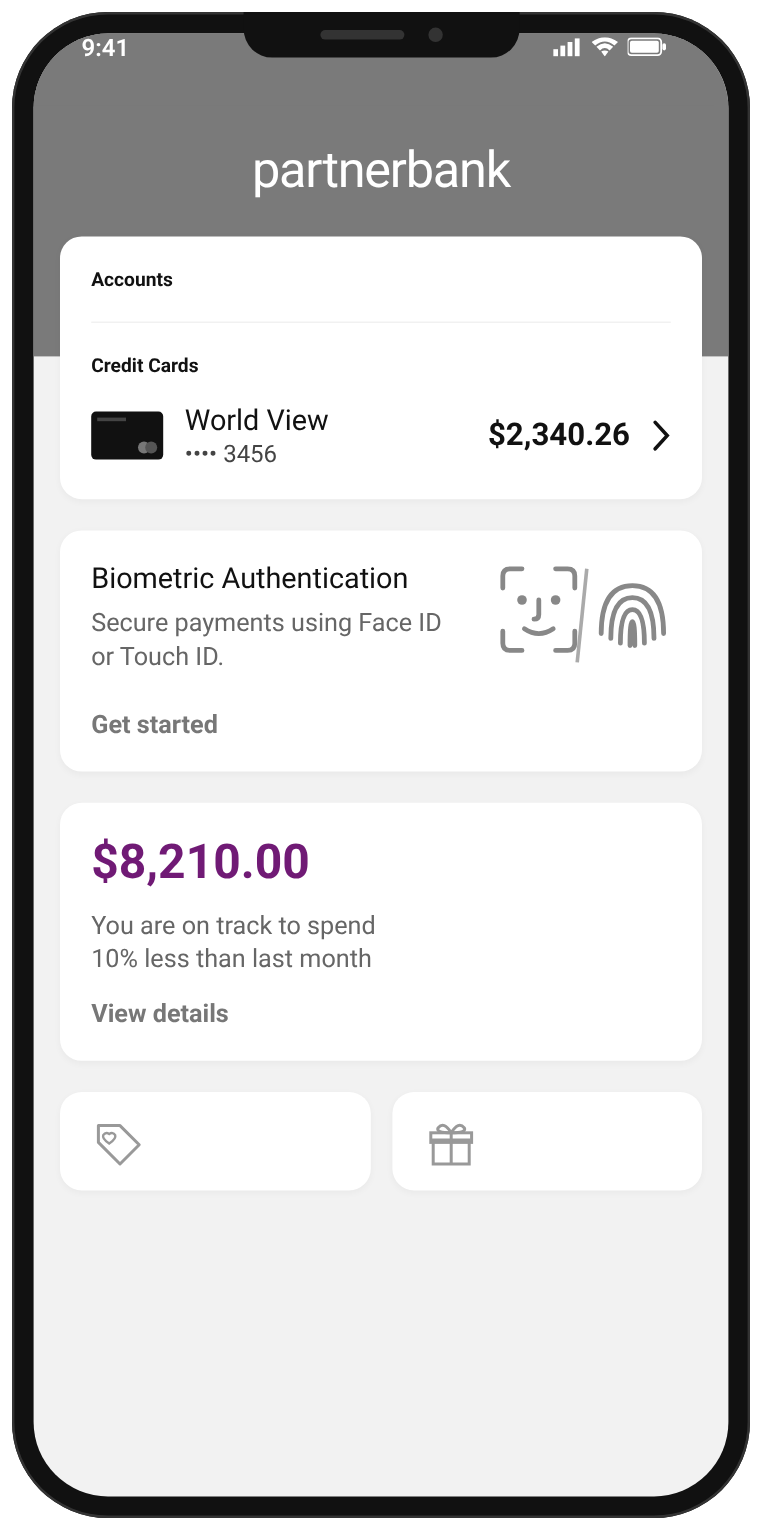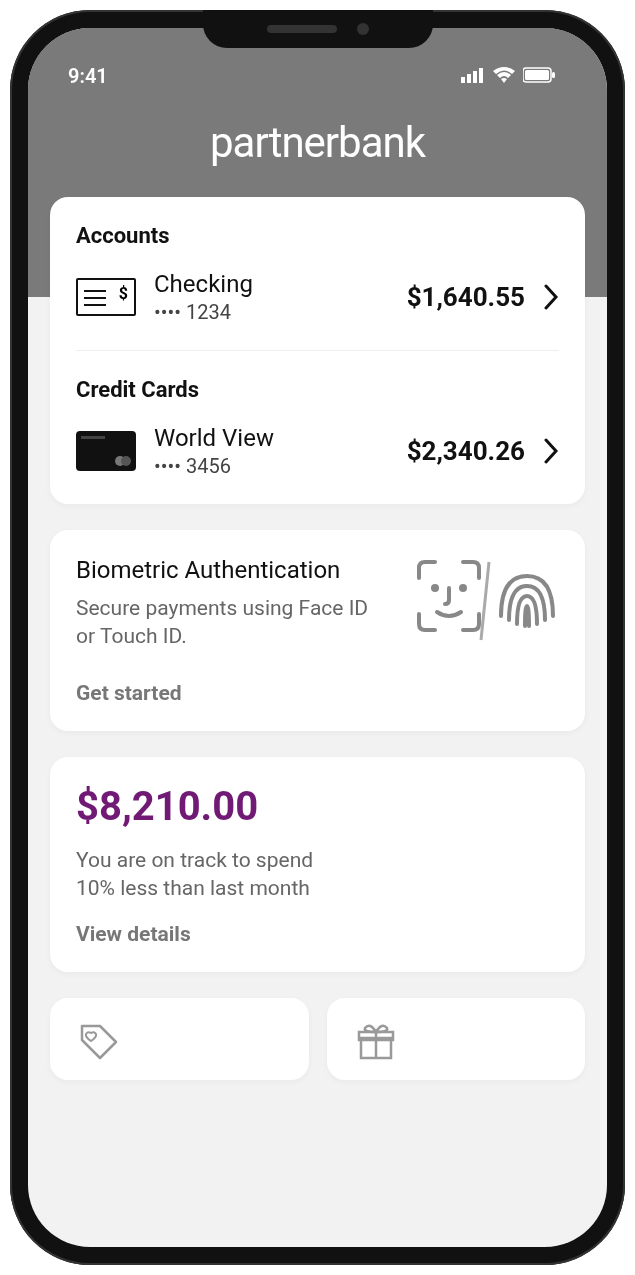--- a/index.html
+++ b/index.html
@@ -51,21 +51,21 @@
     width:12px;height:12px;border-radius:50%;background:#333;
   }
   .status-bar {
     position: absolute;
     top: 0; left: 0; right: 12px;
     height: 60px;
     background: #7a7a7a;
     color: #fff;
     display: flex;
     justify-content: space-between;
-    align-items: flex-end;
+    align-items: flex-start;
     padding: 0 40px;
     font-weight: 600;
     font-size: 20px;
     z-index: 5;
   }
   .status-right { display:flex; gap:8px; align-items:center; }
   .header-area {
     background: #7a7a7a;
     padding-top: 90px;
     padding-bottom: 130px;
@@ -83,21 +83,21 @@
     padding: 0 22px 120px 22px;
   }
   .card {
     background: #fff;
     border-radius: 18px;
     padding: 26px 26px;
     margin-bottom: 26px;
     box-shadow: 0 2px 6px rgba(0,0,0,0.04);
   }
   .section-title {
-    font-size: 22px;
+    font-size: 16px;
     font-weight: 700;
     margin-bottom: 22px;
     color:#111;
   }
   .account-row {
     display: flex;
     align-items: center;
     gap: 18px;
   }
   .sep { height:1px;background:#eee;margin:26px 0; }
@@ -196,35 +196,20 @@
     </div>
 
     <div class="header-area">
       <div class="brand">partnerbank</div>
     </div>
 
     <div class="content">
 
       <div class="card">
         <div class="section-title">Accounts</div>
-        <div class="account-row">
-          <div class="acc-icon">
-              <div class="check-icon"></div>
-            </div>
-          <div class="acc-info">
-            <div class="acc-name">Checking</div>
-            <div class="acc-mask">•••• 1234</div>
-          </div>
-          <div class="acc-amount">$1,640.55</div>
-          <span class="chev">
-            <svg viewBox="0 0 16 26">
-                <path d="M3 2 L13 13 L3 24" stroke="#111" stroke-width="3" fill="none" stroke-linecap="round"></path>
-              </svg>
-          </span>
-        </div>
 
         <div class="sep"></div>
 
         <div class="section-title">Credit Cards</div>
         <div class="account-row">
           <div class="acc-icon">
               <div class="cc-mini"></div>
             </div>
           <div class="acc-info">
             <div class="acc-name">World View</div>

